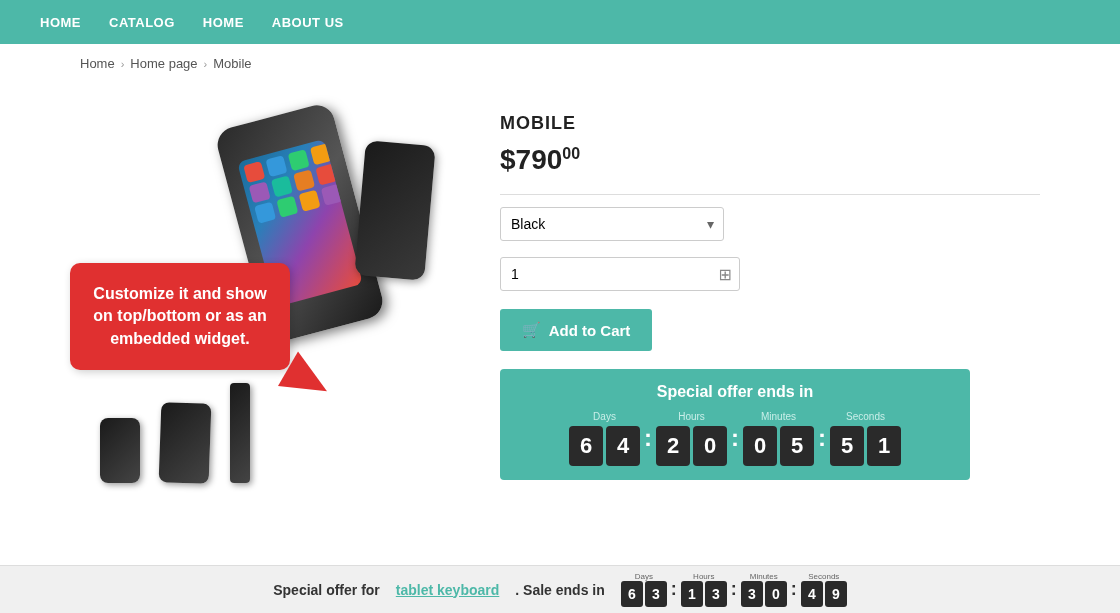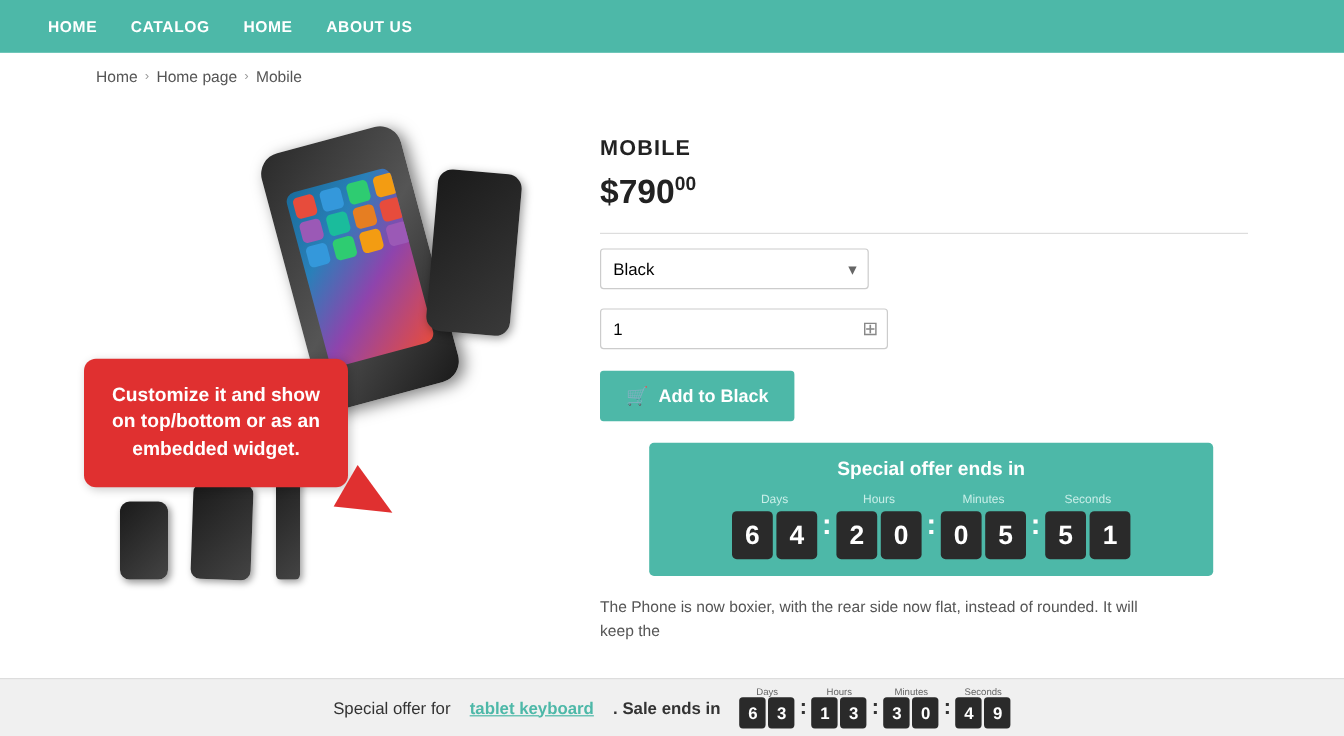--- a/index.html
+++ b/index.html
@@ -133,21 +133,20 @@
       color: #fff;
       font-weight: bold;
       font-size: 16px;
       line-height: 1.4;
       text-align: center;
       padding: 20px 22px;
       border-radius: 10px;
       width: 220px;
       z-index: 10;
       box-shadow: 2px 2px 8px rgba(0,0,0,0.2);
-      margin-top: 36px;
     }
     
     .callout-bubble::after {
       content: '';
       position: absolute;
       right: -40px;
       bottom: -30px;
       width: 0;
       height: 0;
       border-left: 45px solid #e03030;
@@ -245,21 +244,20 @@
       gap: 8px;
       margin-bottom: 18px;
     }
 
     
     .countdown-box {
       background: #4db8a8;
       border-radius: 4px;
       padding: 14px 20px;
       width: 470px;
-      margin-left: 41px;
     }
     .countdown-title {
       color: #fff;
       font-weight: bold;
       font-size: 16px;
       text-align: center;
       margin-bottom: 10px;
     }
     .countdown-timer {
       display: flex;
@@ -323,21 +321,21 @@
       align-items: center;
       justify-content: center;
       gap: 16px;
       font-size: 14px;
       color: #333;
       padding: 0 20px;
       z-index: 100;
       border-top: 1px solid #ddd;
     }
     .bottom-bar .offer-text {
-      font-weight: normal;
+      font-weight: bold;
       text-align: center;
     }
     .bottom-bar .link-text {
       color: #4db8a8;
       font-weight: bold;
     }
     .bottom-bar .sale-text {
       font-weight: bold;
     }
     .bottom-timer {
@@ -458,21 +456,21 @@
       <span class="chevron">▾</span>
     </div>
 
     <div class="quantity-wrapper">
       <input type="number" id="quantity-input" min="1" value="1" style="">
       <span class="qty-icon">⊞</span>
     </div>
 
     <button class="add-to-cart-btn">
       <span>🛒</span>
-      <span>Add to Black</span>
+      <span>Add to Cart</span>
     </button>
 
     <div class="countdown-box">
       <div class="countdown-title">Special offer ends in</div>
       <div class="countdown-timer">
 
         <div class="timer-group">
           <div class="timer-label">Days</div>
           <div class="timer-digits" id="main-days">
               <div class="digit-box">6</div>
@@ -503,21 +501,20 @@
           <div class="timer-label">Seconds</div>
           <div class="timer-digits" id="main-seconds">
               <div class="digit-box">5</div>
               <div class="digit-box">1</div>
             </div>
         </div>
 
       </div>
     </div>
 
-    <div class="product-description">The Phone  is now boxier, with the rear side now flat, instead of rounded.  It will keep the</div>
   </div>
 </div>
 
 <div class="bottom-bar">
   <span class="offer-text">Special offer for</span>
   <a class="link-text" href="#">tablet keyboard</a>
   <span class="sale-text">. Sale ends in</span>
 
   <div class="bottom-timer">
 

